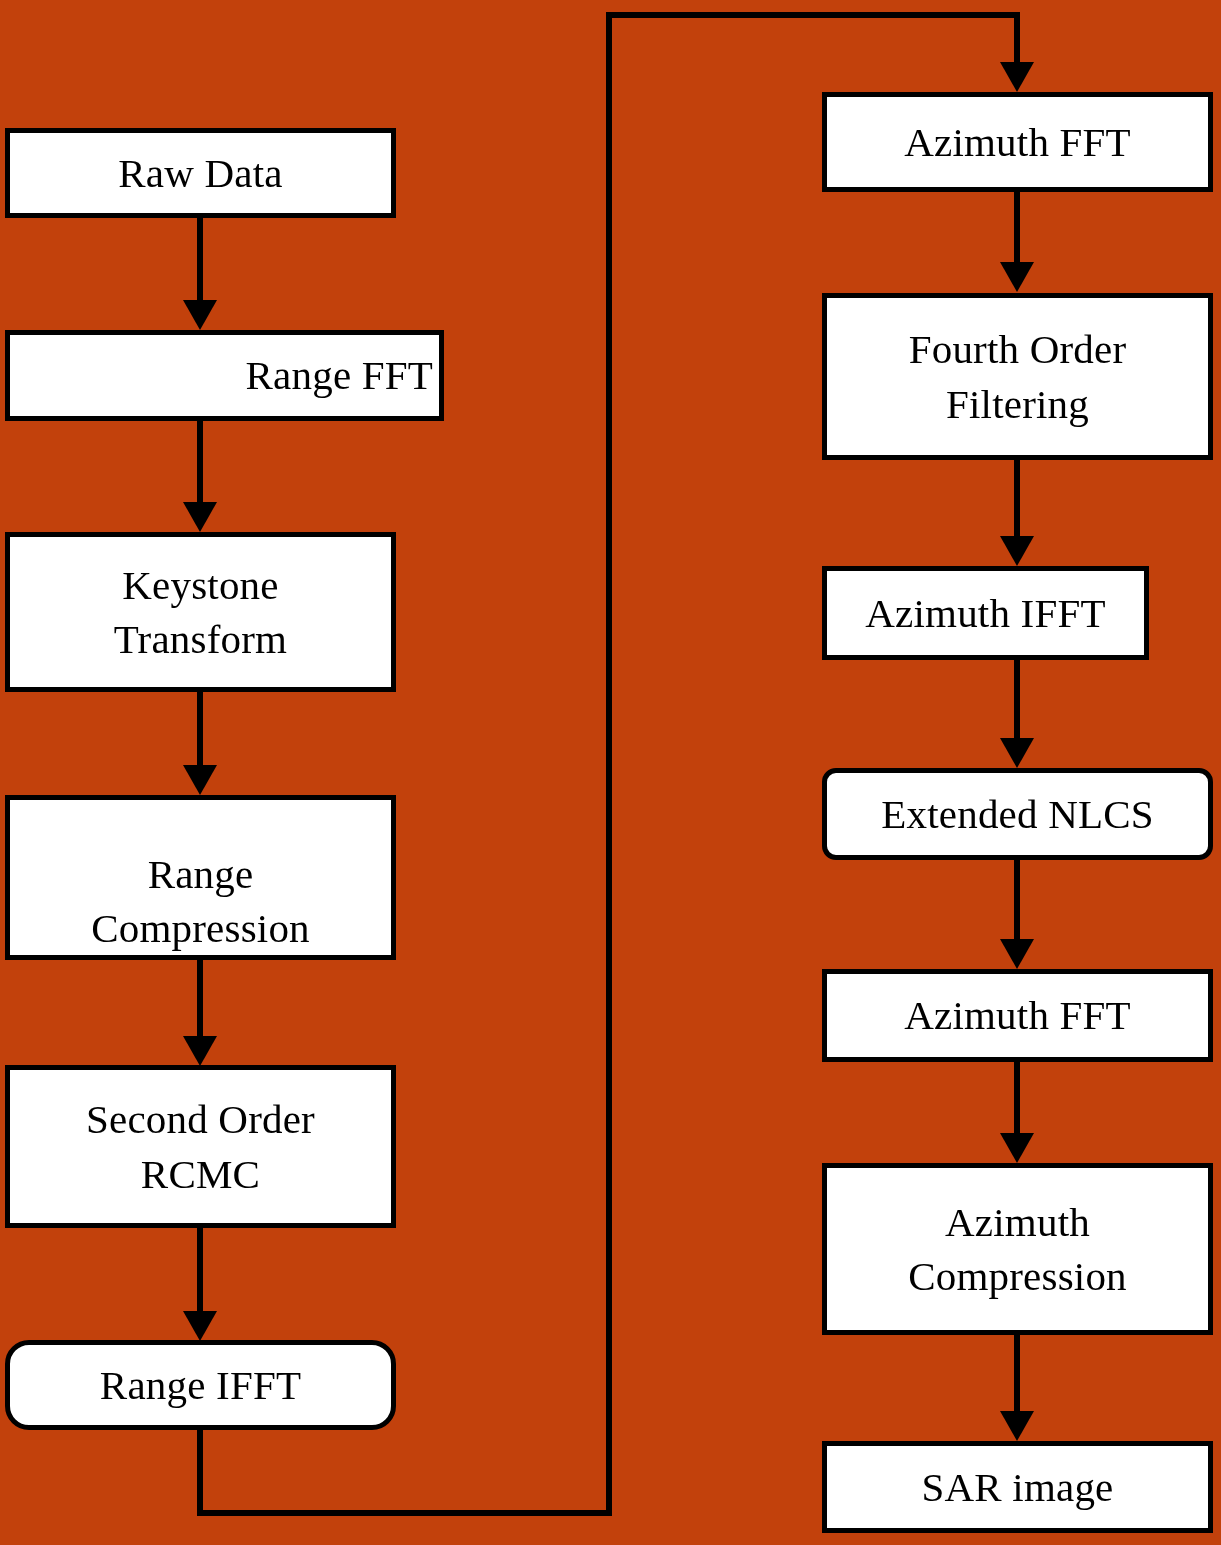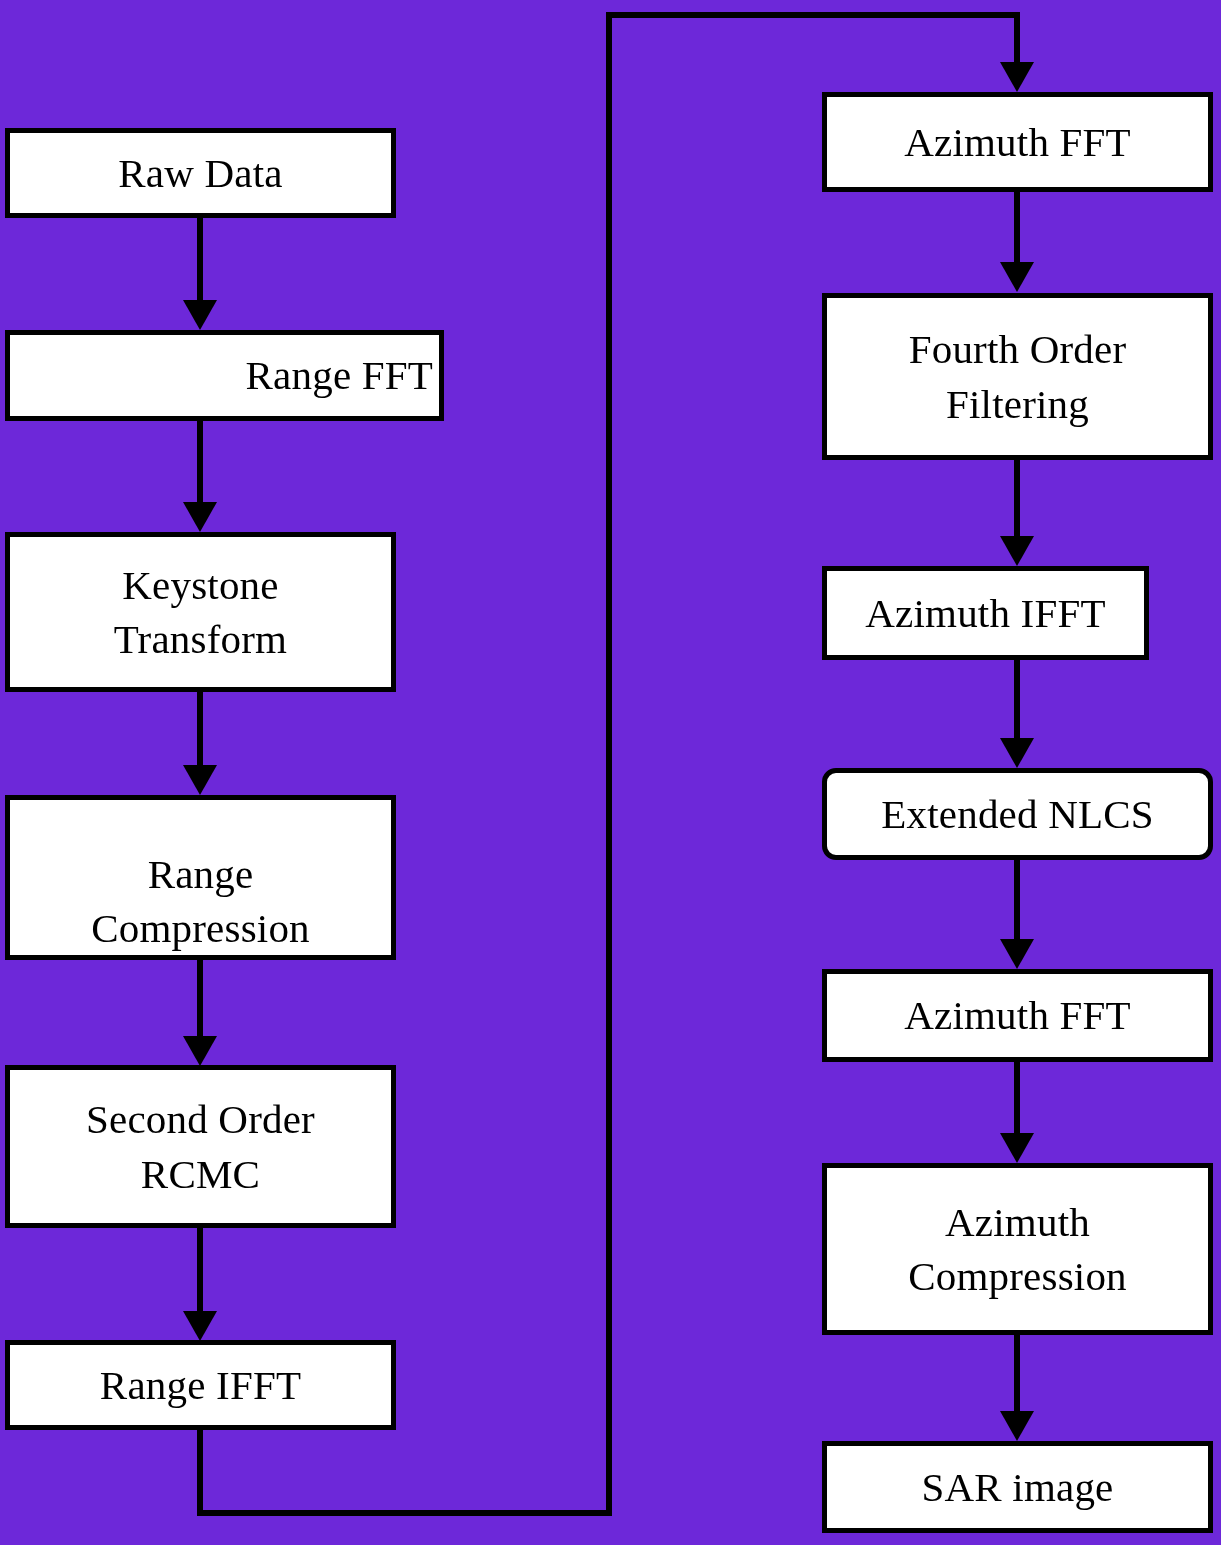--- a/index.html
+++ b/index.html
@@ -5,21 +5,21 @@
 <style>
   html, body {
     margin: 0;
     padding: 0;
     background: #ffffff;
   }
   #canvas {
     position: relative;
     width: 1221px;
     height: 1545px;
-    background: #6d28d9;
+    background: #c2410c;
     overflow: hidden;
     font-family: "Liberation Serif", "DejaVu Serif", serif;
     text-decoration: underline;
   }
   .node {
     position: absolute;
     box-sizing: border-box;
     border: 5px solid #000000;
     background: #ffffff;
     display: flex;
@@ -78,21 +78,21 @@
   <div class="node" style="left:5px; top:795px; width:391px; height:165px;align-items:flex-end;">
     <span class="label">Range
 Compression</span>
   </div>
 
   <div class="node" style="left:5px; top:1065px; width:391px; height:163px;">
     <span class="label">Second Order
 RCMC</span>
   </div>
 
-  <div class="node" style="left:5px; top:1340px; width:391px; height:90px;">
+  <div class="node" style="left:5px; top:1340px; width:391px; height:90px;border-radius:24px;">
     <span class="label">Range IFFT</span>
   </div>
 
   <div class="node" style="left:822px; top:92px; width:391px; height:100px;">
     <span class="label">Azimuth FFT</span>
   </div>
 
   <div class="node" style="left:822px; top:293px; width:391px; height:167px;">
     <span class="label">Fourth Order
 Filtering</span>

